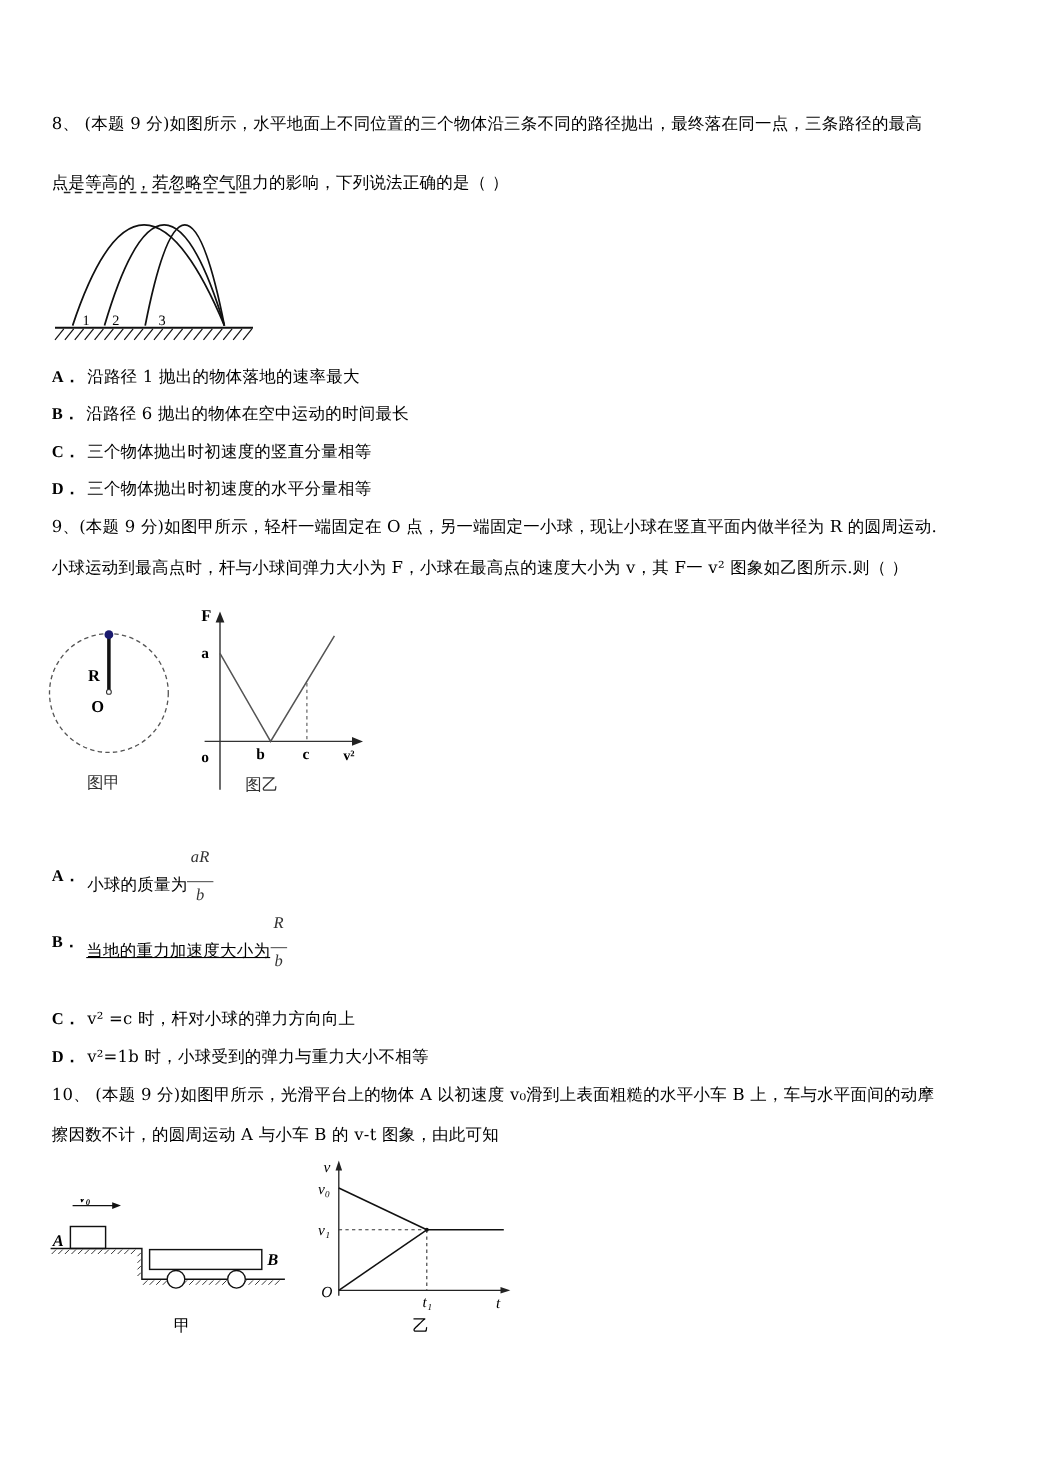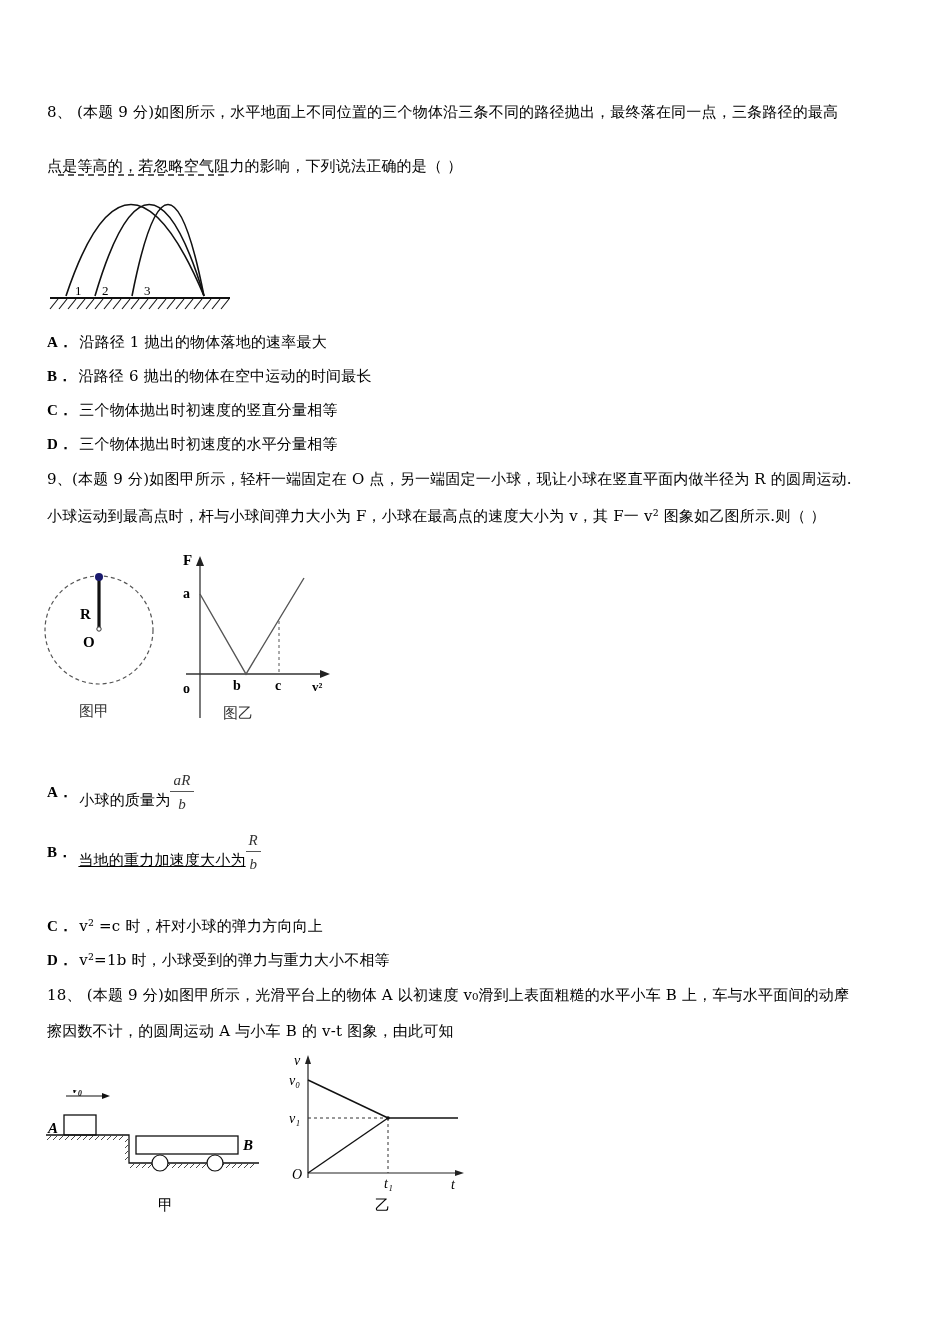--- a/index.html
+++ b/index.html
@@ -8,21 +8,21 @@
     font-family: "DejaVu Serif", "Liberation Serif", serif;
     color: #000;
   }
   .line {
     position: absolute; left: 47px;
     font-size: 15px; line-height: 20px; white-space: nowrap;
     letter-spacing: 0.2px;
   }
   .opt-letter { font-weight: bold; font-family: "Liberation Serif", serif; margin-right: 6px; }
   .frac { display: inline-block; vertical-align: middle; text-align: center; font-family: "Liberation Serif", serif; font-style: italic; color: #333; font-size: 15px; }
-  .frac .num { display: block; padding: 0 3px 2px; border-bottom: 1px solid #555; }
+  .frac .num { display: block; padding: 0 3px 12px; border-bottom: 1px solid #555; }
   .frac .den { display: block; padding-top: 4px; }
   .fig { position: absolute; }
   svg text { font-family: "Liberation Serif", serif; }
   .cap { font-family: "DejaVu Sans", sans-serif; }
 </style>
 </head>
 <body>
 
 <div class="line" style="top:102px;">8、 (本题 9 分)如图所示，水平地面上不同位置的三个物体沿三条不同的路径抛出，最终落在同一点，三条路径的最高</div>
 <div class="line" style="top:156px;">点是等高的，若忽略空气阻力的影响，下列说法正确的是（  ）</div>
@@ -96,21 +96,21 @@
 
 <div class="line" style="top:748px; line-height:normal;margin-top:24px;">
   <span class="opt-letter">A．</span><span style="vertical-align:-8px;">小球的质量为</span><span class="frac"><span class="num">aR</span><span class="den">b</span></span>
 </div>
 <div class="line" style="top:832px; line-height:normal;">
   <span class="opt-letter">B．</span><span style="vertical-align:-8px;text-decoration:underline;">当地的重力加速度大小为</span><span class="frac"><span class="num">R</span><span class="den">b</span></span>
 </div>
 <div class="line" style="top:916px;"><span class="opt-letter">C．</span><span>v² =c 时，杆对小球的弹力方向向上</span></div>
 <div class="line" style="top:950px;"><span class="opt-letter">D．</span><span>v²=1b 时，小球受到的弹力与重力大小不相等</span></div>
 
-<div class="line" style="top:985px;">18、 (本题 9 分)如图甲所示，光滑平台上的物体 A 以初速度 v₀滑到上表面粗糙的水平小车 B 上，车与水平面间的动摩</div>
+<div class="line" style="top:985px;">10、 (本题 9 分)如图甲所示，光滑平台上的物体 A 以初速度 v₀滑到上表面粗糙的水平小车 B 上，车与水平面间的动摩</div>
 <div class="line" style="top:1021px;">擦因数不计，的圆周运动 A 与小车 B 的 v-t 图象，由此可知</div>
 
 <svg class="fig" style="left:44px; top:1090px;" width="220" height="130">
   <line x1="22" y1="6" x2="62" y2="6" stroke="#111" stroke-width="1.2"></line>
   <polygon points="66,6 58,3 58,9" fill="#111"></polygon>
   <text x="28" y="3" font-size="13" font-style="italic" font-weight="bold">v₀</text>
   <rect x="20" y="25" width="32" height="20" fill="#fff" stroke="#111" stroke-width="1.3"></rect>
   <text x="4" y="43" font-size="15" font-style="italic" font-weight="bold">A</text>
   <polyline points="2,45 85,45 85,73 215,73" fill="none" stroke="#111" stroke-width="1.3"></polyline>
   <g stroke="#333" stroke-width="0.9">

